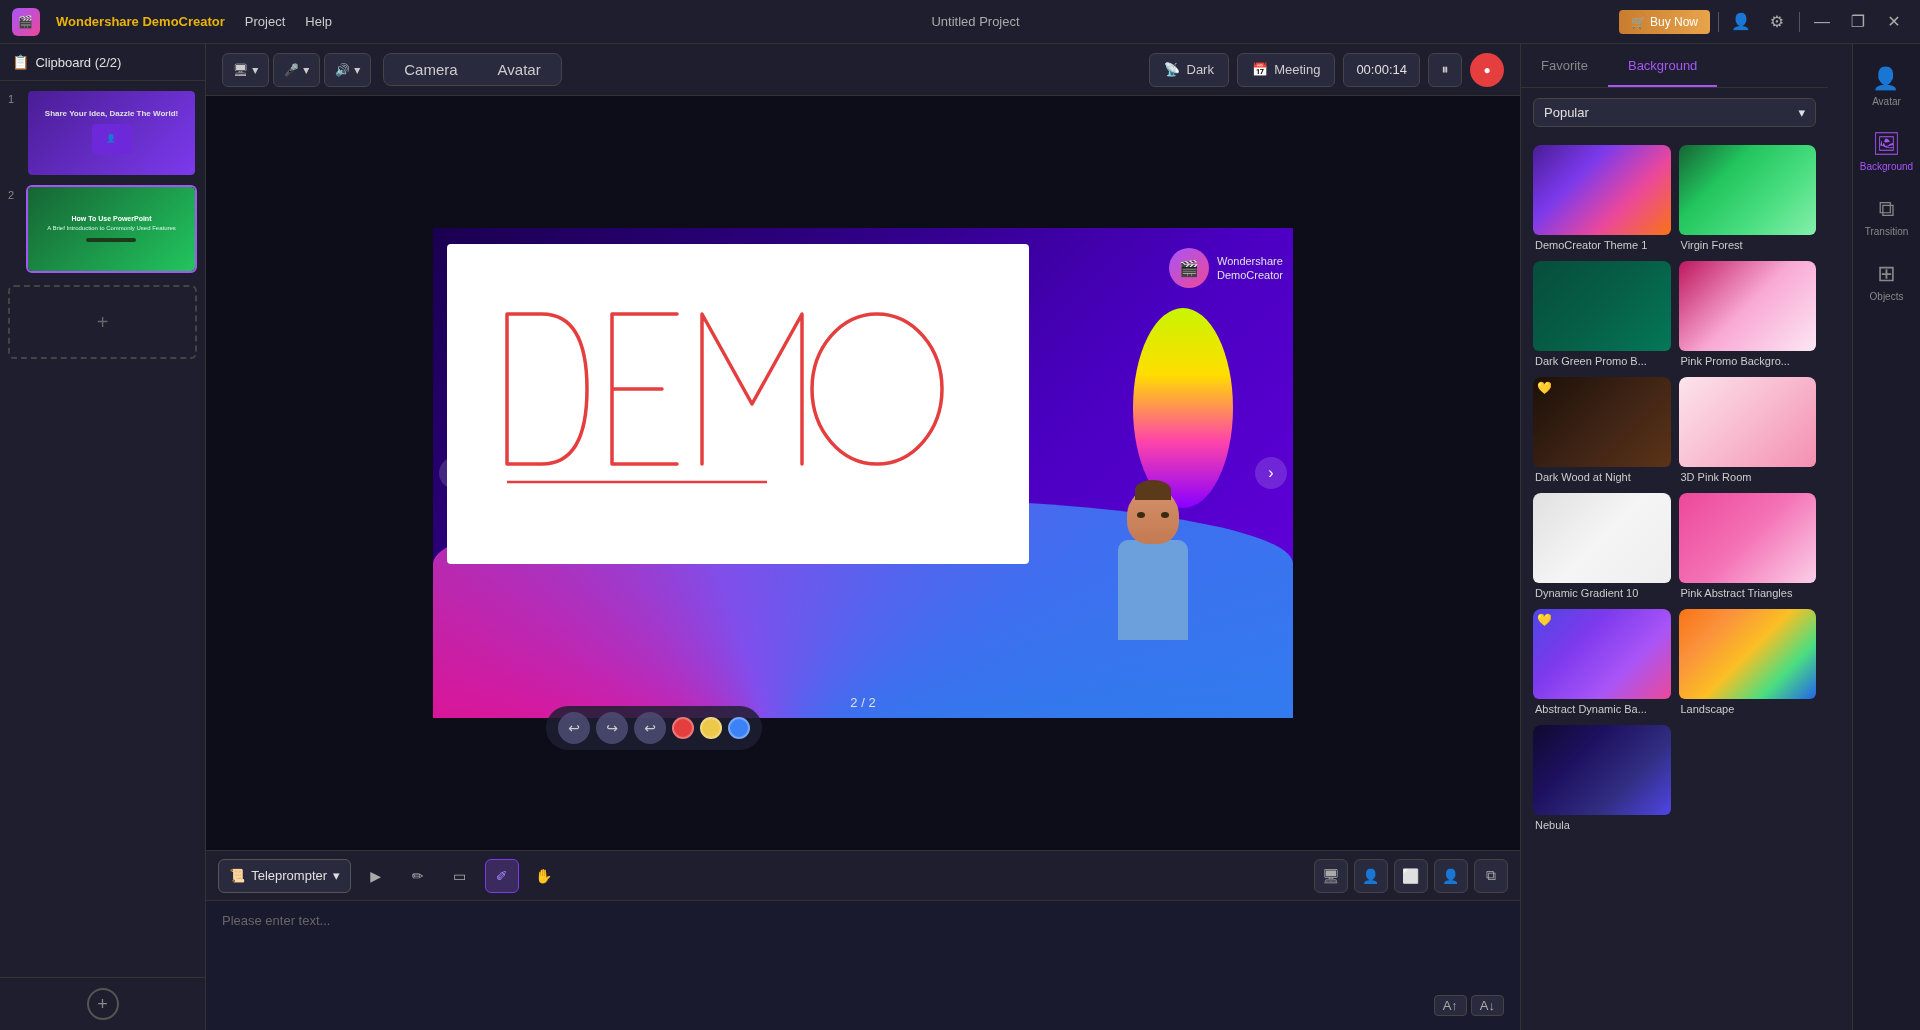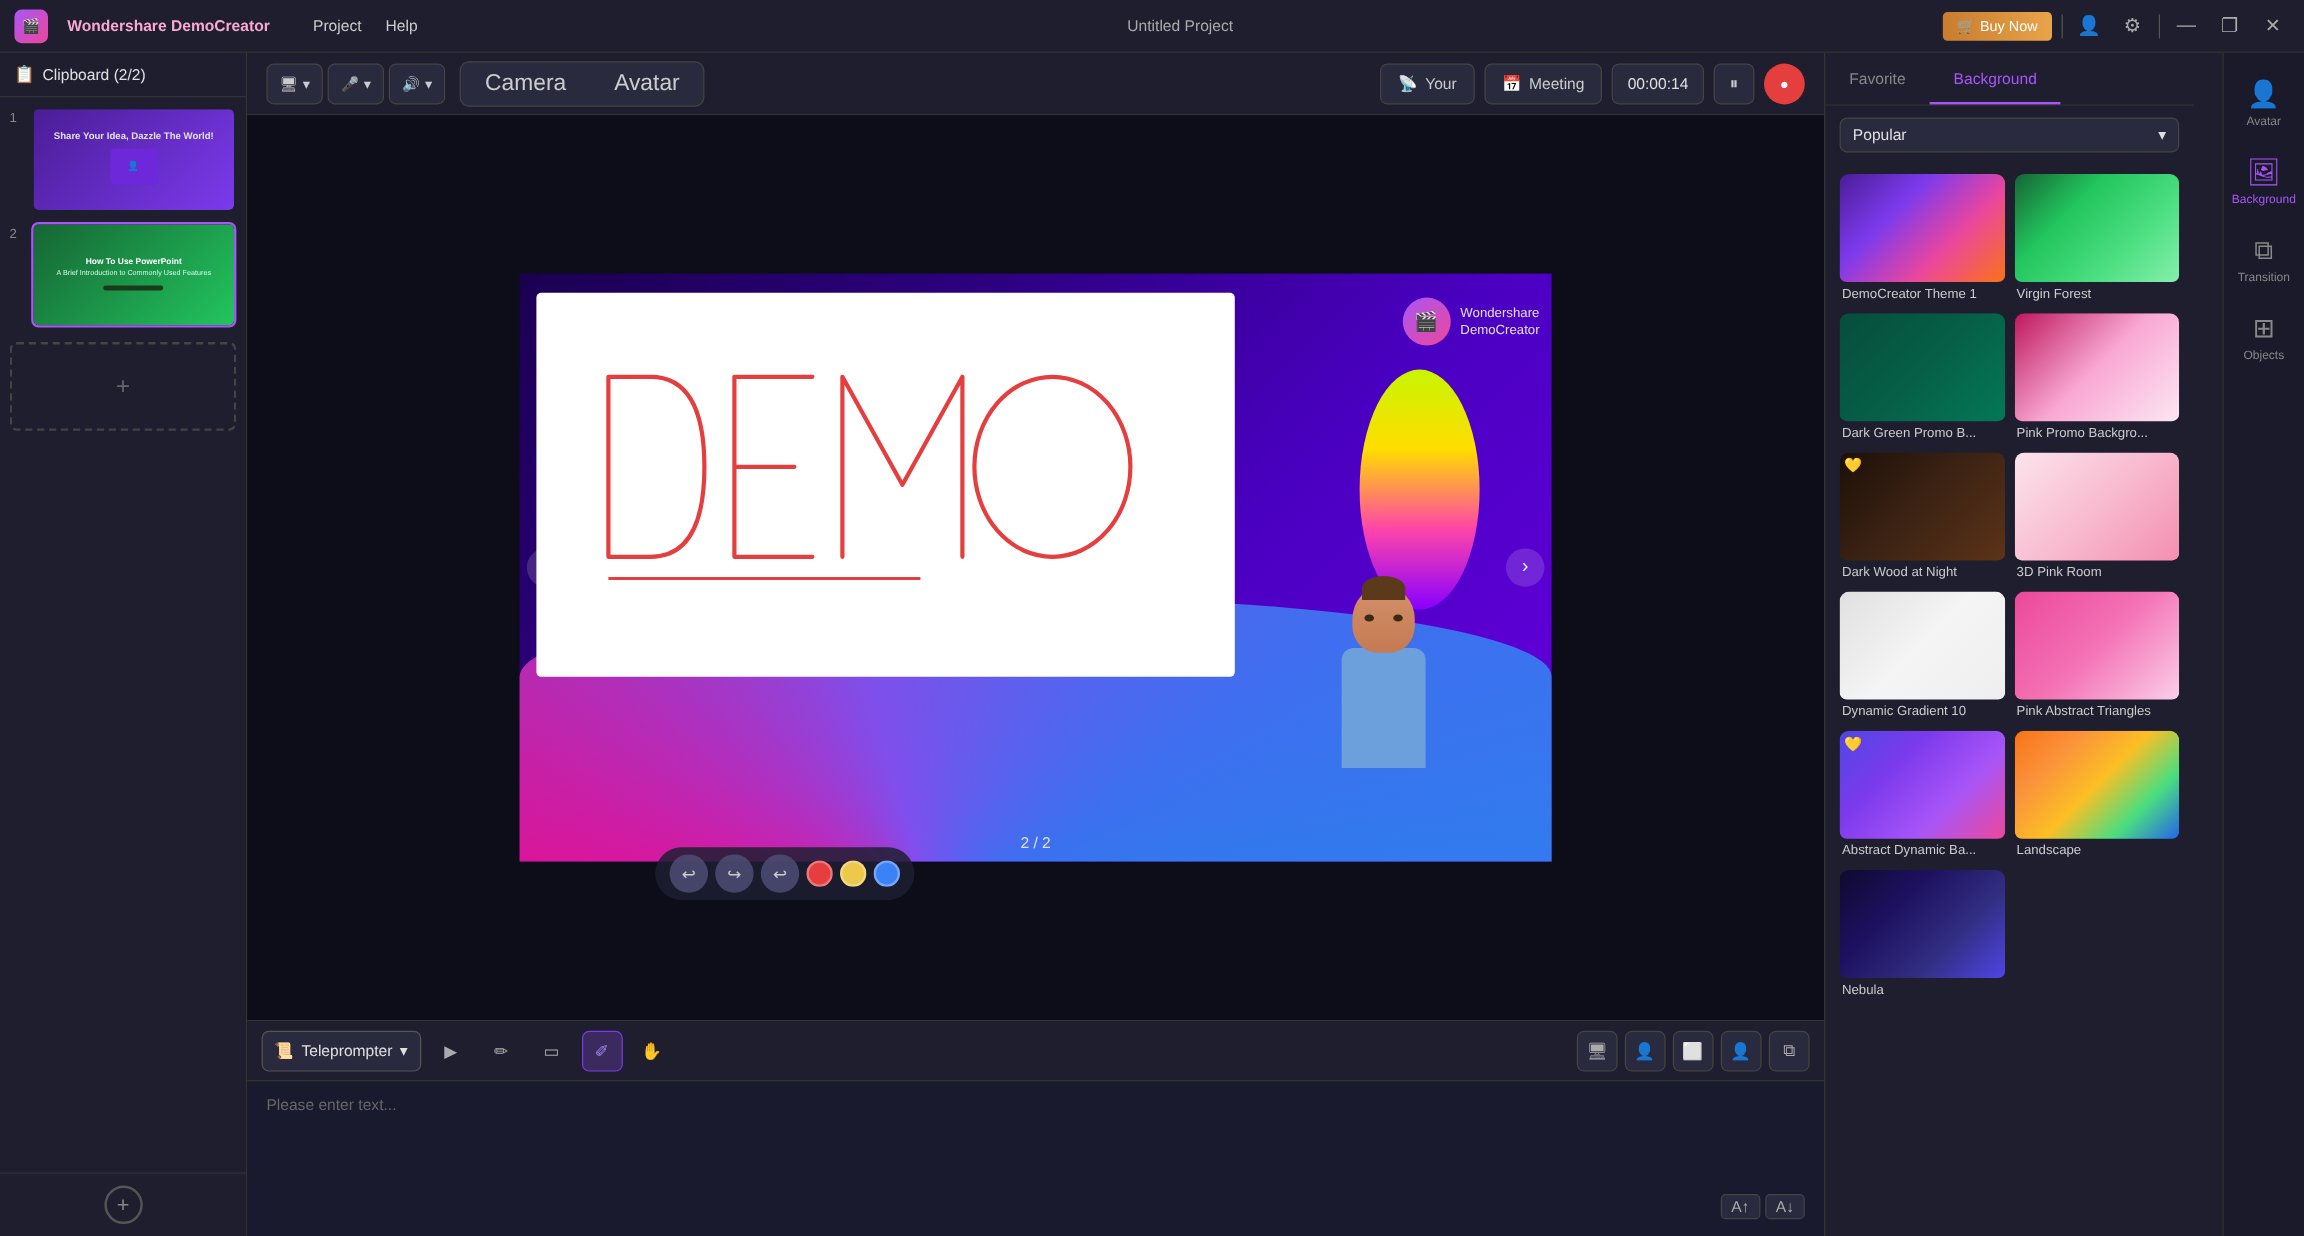--- a/index.html
+++ b/index.html
@@ -26,22 +26,22 @@
       flex-shrink: 0;
     }
     .app-logo {
       width: 28px; height: 28px;
       background: linear-gradient(135deg, #a855f7, #ec4899);
       border-radius: 6px;
       display: flex; align-items: center; justify-content: center;
       font-size: 14px; font-weight: bold; color: #fff;
     }
     .app-name {
-      font-size: 13px; font-weight: 600; color: #f9a8d4;
-      margin-right: 20px;
+      font-size: 13px; font-weight: 600; color: #eab308;
+      margin-right: 4px;
     }
     .title-menu { display: flex; gap: 20px; }
     .title-menu-item {
       font-size: 13px; color: #ccc; cursor: pointer;
     }
     .title-center {
       flex: 1; text-align: center;
       font-size: 13px; color: #aaa;
     }
     .title-actions { display: flex; align-items: center; gap: 8px; }
@@ -143,21 +143,21 @@
       background: #2a2a3e; border: 1px solid #444; border-radius: 6px;
       padding: 6px 10px; color: #ccc; font-size: 12px; cursor: pointer;
       display: flex; align-items: center; gap: 4px; height: 34px;
     }
     .cam-avatar-group {
       display: flex; align-items: center;
       background: #2a2a3e; border-radius: 8px; overflow: hidden;
       border: 1px solid #444;
     }
     .cam-btn {
-      padding: 7px 20px; font-size: 19px; color: #ccc; cursor: pointer;
+      padding: 7px 20px; font-size: 15px; color: #ccc; cursor: pointer;
       border: none; background: transparent;
     }
     .right-toolbar { margin-left: auto; display: flex; align-items: center; gap: 8px; }
     .live-btn, .meeting-btn {
       background: #2a2a3e; border: 1px solid #444; border-radius: 6px;
       padding: 6px 14px; color: #ccc; font-size: 13px; cursor: pointer;
       display: flex; align-items: center; gap: 6px; height: 34px;
     }
     .timer-display {
       background: #2a2a3e; border: 1px solid #444; border-radius: 6px;
@@ -534,21 +534,21 @@
           <span>▾</span>
         </div>
       </div>
       <div class="cam-avatar-group">
         <button class="cam-btn">Camera</button>
         <button class="cam-btn">Avatar</button>
       </div>
       <div class="right-toolbar">
         <div class="live-btn">
           <span>📡</span>
-          <span>Your</span>
+          <span>Dark</span>
         </div>
         <div class="meeting-btn">
           <span>📅</span>
           <span>Meeting</span>
         </div>
         <div class="timer-display">
           <span>00:00:14</span>
         </div>
         <div class="pause-btn">⏸</div>
         <div class="record-btn">

